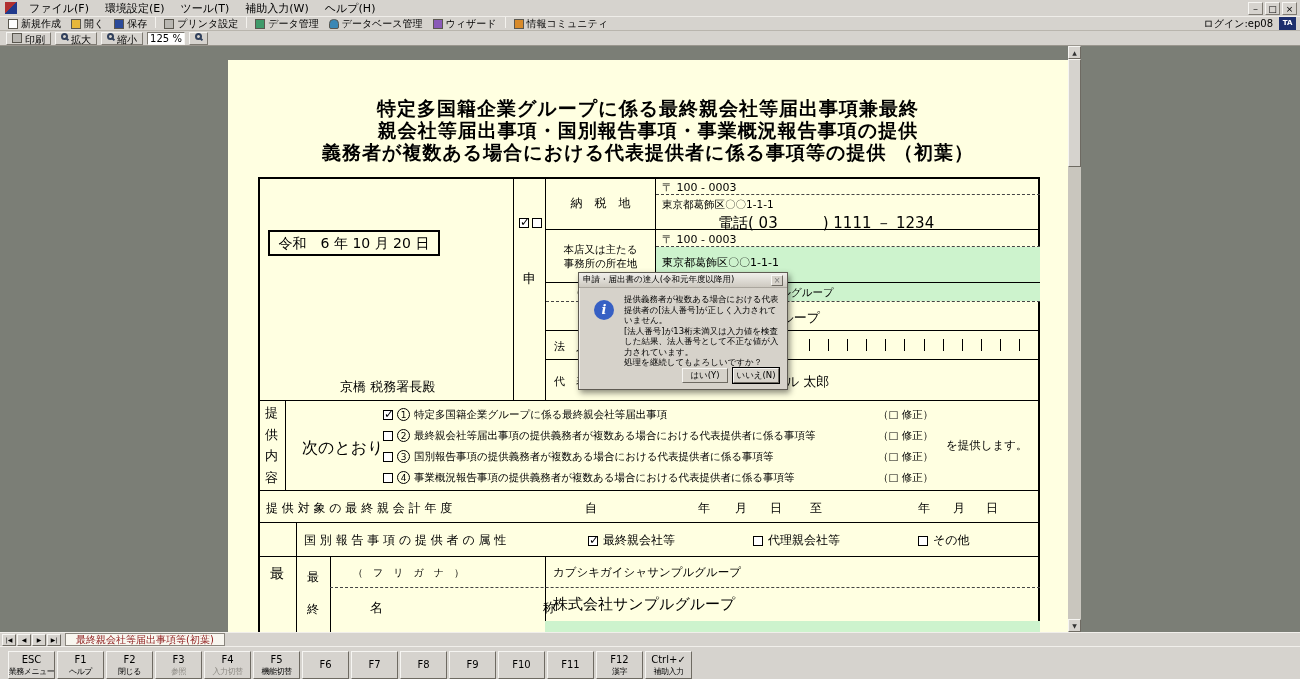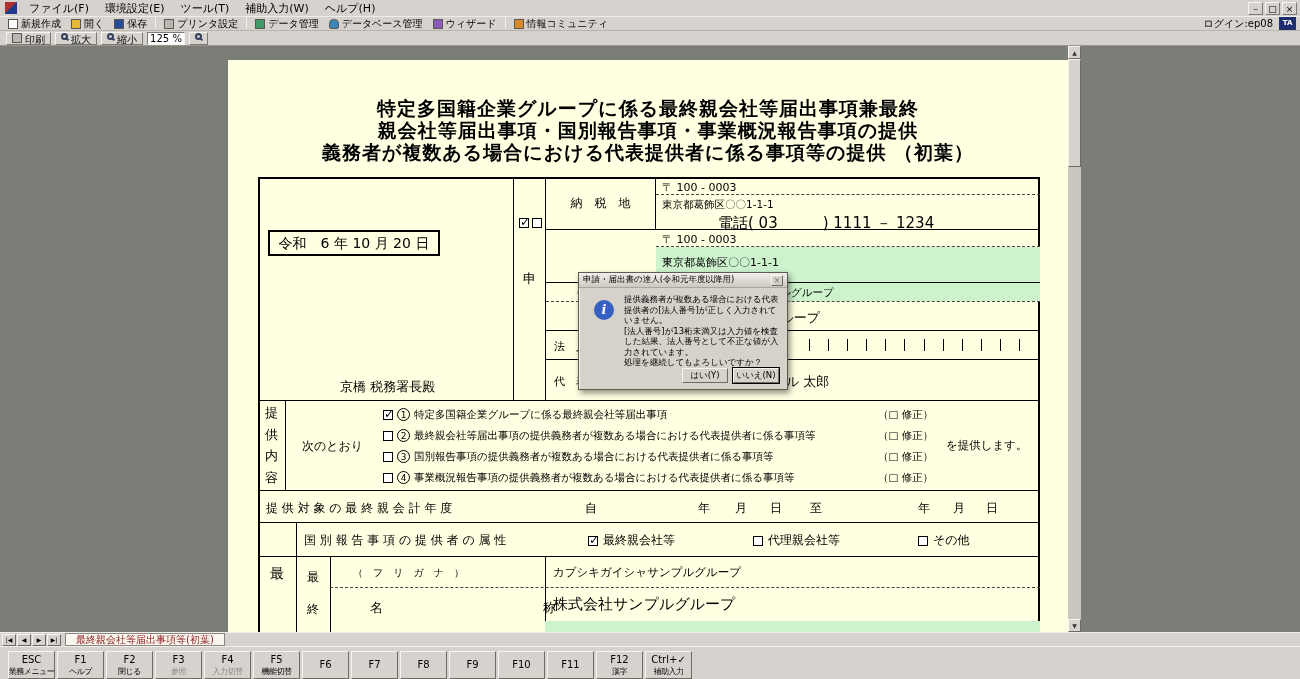--- a/index.html
+++ b/index.html
@@ -195,20 +195,24 @@
         <div class="rrow" style="height:53px; border-bottom:1px solid #000;">
           <div class="rlab" style="font-size:12px;">納　税　地</div>
           <div class="rval">
             <div class="abs" style="left:6px; top:3px; font-size:11px;">〒 100 - 0003</div>
             <div class="dashline" style="top:17px;"></div>
             <div class="abs" style="left:6px; top:21px; font-size:10.5px;">東京都葛飾区〇〇1-1-1</div>
             <div class="abs" style="left:62px; top:37px; font-size:15px;">電話( 03　　　) 1111 － 1234</div>
           </div>
         </div>
         <div class="rrow" style="height:53px; border-bottom:1px solid #000;">
+          <div class="rlab" style="font-size:10.5px; line-height:14px;">
+            <span>本店又は主たる</span>
+            <span>事務所の所在地</span>
+          </div>
           <div class="rval">
             <div class="abs" style="left:6px; top:2px; font-size:11px;">〒 100 - 0003</div>
             <div class="dashline" style="top:16px;"></div>
             <div class="abs green" style="left:0; right:0; top:17px; bottom:0;">
               <div class="abs" style="left:6px; top:8px; font-size:11px;">東京都葛飾区〇〇1-1-1</div>
             </div>
           </div>
         </div>
         <div class="rrow" style="height:19px; border-bottom:1px dashed #444;">
           <div class="rlab" style="font-size:9.5px;">（フリガナ）</div>
@@ -246,21 +250,21 @@
         </div>
       </div>
 
       <div class="tk">
         <div class="tkchars">
           <span>提</span>
           <span>供</span>
           <span>内</span>
           <span>容</span>
         </div>
-        <div class="abs" style="left:44px; top:37px; font-size:12px;">次のとおり</div>
+        <div class="abs" style="left:44px; top:37px; font-size:16px;">次のとおり</div>
 
         <div class="tkrow" style="top:3px;">
           <span class="cb on"></span>
           <span class="circ">1</span>
           <span>特定多国籍企業グループに係る最終親会社等届出事項</span>
           <span class="tksuffix">（□ 修正）</span>
         </div>
         <div class="tkrow" style="top:24px;">
           <span class="cb"></span>
           <span class="circ">2</span>

